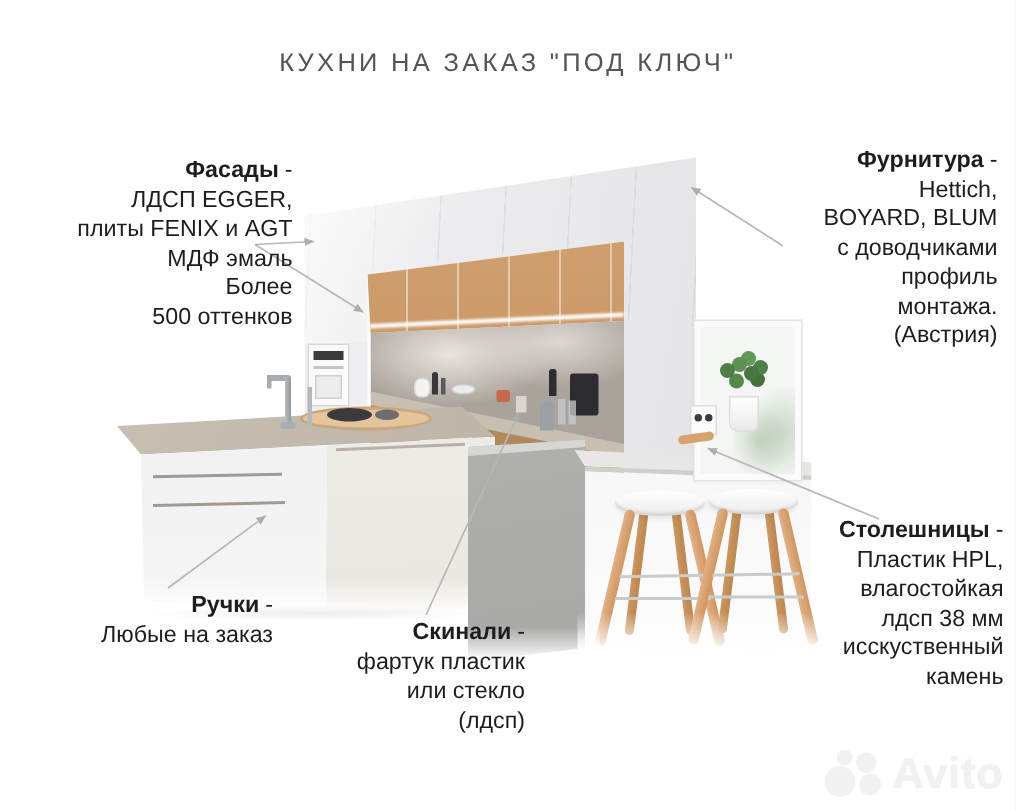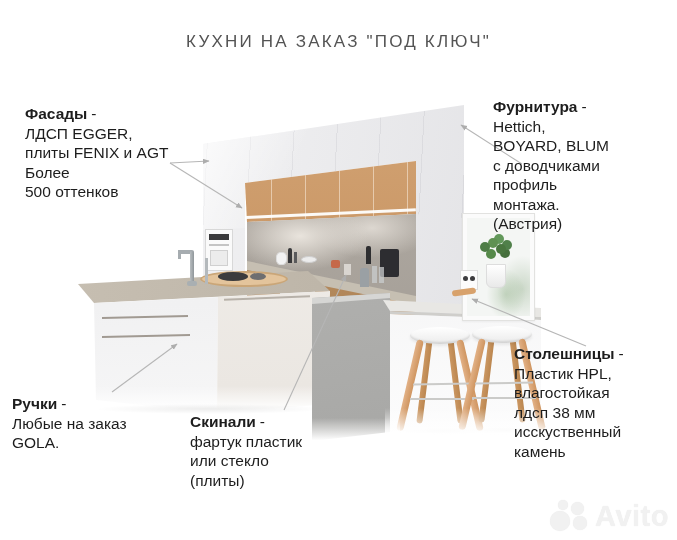--- a/index.html
+++ b/index.html
@@ -6,21 +6,21 @@
   html,body { background:#fff; }
   body { font-family:"Liberation Sans", sans-serif; }
   .page { position:relative; width:677px; height:540px; background:#ffffff; overflow:hidden; }
 
   
   .title { position:absolute; top:31px; left:0; width:677px; text-align:center;
            color:#545454; font-size:17px; line-height:21px; letter-spacing:2.2px;
            font-weight:400; }
 
   
-  .ann { position:absolute; text-align:left; color:#1d1d1d; font-size:15.5px; line-height:19.5px; }
+  .ann { position:absolute; text-align:right; color:#1d1d1d; font-size:15.5px; line-height:19.5px; }
   .ann .head-label { font-weight:700; }
   .ann .head-sep { font-weight:400; margin-left:4px; }
   .ann-facades     { left:25px;  top:104px; width:170px; }
   .ann-hardware    { left:493px; top:97px;  width:172px; }
   .ann-handles     { left:12px;  top:394px; width:170px; }
   .ann-splashback  { left:190px; top:412px; width:160px; }
   .ann-countertops { left:514px; top:344px; width:155px; }
 
   
   .scene, .scene > div { position:absolute; }
@@ -267,45 +267,45 @@
     <line x1="522" y1="164" x2="461" y2="125" stroke="#b6b6b6" stroke-width="1.1" marker-end="url(#arrw)"></line>
     <line x1="112" y1="392" x2="177" y2="344" stroke="#b6b6b6" stroke-width="1.1" marker-end="url(#arrw)"></line>
     <line x1="284" y1="410" x2="346" y2="275" stroke="#b6b6b6" stroke-width="1.1" marker-end="url(#arrw)"></line>
     <line x1="586" y1="346" x2="472" y2="299" stroke="#b6b6b6" stroke-width="1.1" marker-end="url(#arrw)"></line>
   </svg>
 
   <div class="ann ann-facades">
     <div><span class="head-label">Фасады</span><span class="head-sep">-</span></div>
     <div>ЛДСП EGGER,</div>
     <div>плиты FENIX и AGT</div>
+    <div>МДФ эмаль</div>
     <div>Более</div>
     <div>500 оттенков</div>
   </div>
 
   <div class="ann ann-hardware">
     <div><span class="head-label">Фурнитура</span><span class="head-sep">-</span></div>
     <div>Hettich,</div>
     <div>BOYARD, BLUM</div>
     <div>с доводчиками</div>
     <div>профиль</div>
     <div>монтажа.</div>
     <div>(Австрия)</div>
   </div>
 
   <div class="ann ann-handles">
     <div><span class="head-label">Ручки</span><span class="head-sep">-</span></div>
     <div>Любые на заказ</div>
-    <div>GOLA.</div>
   </div>
 
   <div class="ann ann-splashback">
     <div><span class="head-label">Скинали</span><span class="head-sep">-</span></div>
     <div>фартук пластик</div>
     <div>или стекло</div>
-    <div>(плиты)</div>
+    <div>(лдсп)</div>
   </div>
 
   <div class="ann ann-countertops">
     <div><span class="head-label">Столешницы</span><span class="head-sep">-</span></div>
     <div>Пластик HPL,</div>
     <div>влагостойкая</div>
     <div>лдсп 38 мм</div>
     <div>исскуственный</div>
     <div>камень</div>
   </div>

